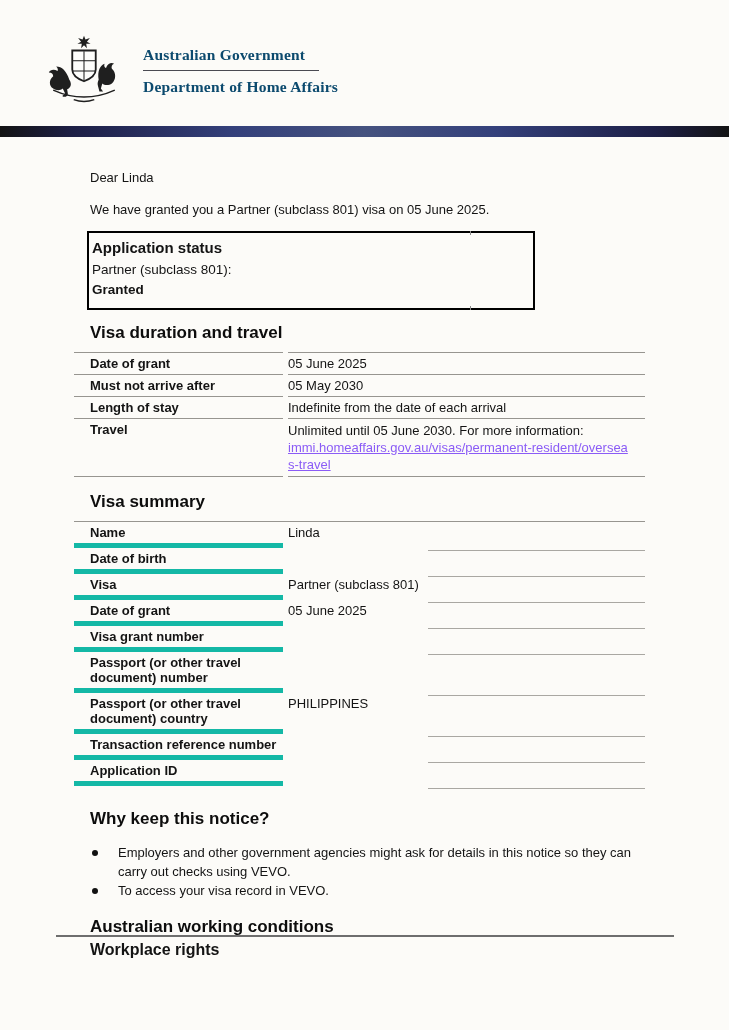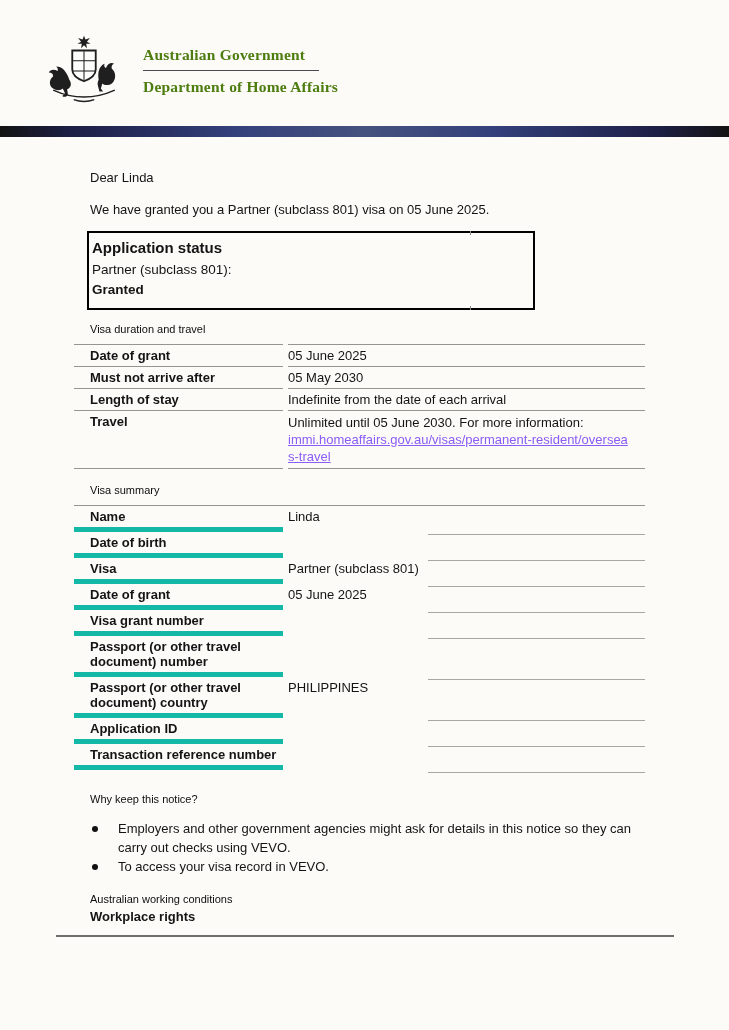--- a/index.html
+++ b/index.html
@@ -8,21 +8,21 @@
     position:relative;
     width:729px; height:1030px;
     background:#fcfbf8;
     font-family:"Liberation Sans", sans-serif;
     color:#141414;
     overflow:hidden;
   }
   
   .header { display:flex; padding:33px 0 0 40px; }
   .arms { width:88px; height:76px; flex:0 0 auto; }
-  .header-text { margin-left:15px; padding-top:13px; font-family:"Liberation Serif", serif; color:#4d7c0f; }
+  .header-text { margin-left:15px; padding-top:13px; font-family:"Liberation Serif", serif; color:#0c4a6e; }
   .gov-name {
     font-size:15.5px; font-weight:bold; letter-spacing:.2px;
     padding-bottom:6px; border-bottom:1.5px solid #4a4a52;
     display:inline-block; min-width:176px;
   }
   .dept-name { font-size:15.5px; font-weight:bold; letter-spacing:.2px; margin-top:7px; }
   .grad-bar {
     margin-top:17px; height:11px; width:100%;
     background:linear-gradient(90deg,#131313 0%, #1d1f46 10%, #34407b 32%, #45527f 50%, #34407b 68%, #1d1f46 90%, #131313 100%);
   }
@@ -41,21 +41,21 @@
   .status-box::before, .status-box::after {
     content:""; position:absolute; left:381px; width:1px; height:4px; background:#8a8a8a;
   }
   .status-box::before { top:-2px; }
   .status-box::after { bottom:-2px; }
   .status-title { font-size:15px; font-weight:bold; line-height:20px; }
   .status-row { font-size:13.5px; line-height:20px; margin-top:2px; }
   .status-visa { display:inline-block; min-width:382px; }
   .status-value { font-weight:bold; }
   
-  h2.sec { font-size:11px; font-weight:normal; color:#0d0d0d; }
+  h2.sec { font-size:17px; font-weight:bold; color:#0d0d0d; }
   .sec-duration h2 { margin:13px 0 9px 16px; }
   .sec-summary h2 { margin:15px 0 9px 16px; }
   .sec-why h2 { margin:23px 0 9px 16px; }
   .sec-work h2 { margin:17px 0 1px 16px; }
   
   .t-row { display:flex; }
   .t-label, .t-value { font-size:13px; line-height:15px; padding:3px 0; }
   .t-label { width:209px; font-weight:bold; padding-left:16px; flex:0 0 auto; }
   .t-gap { width:5px; flex:0 0 auto; }
   .t-value { flex:1; }
@@ -76,21 +76,21 @@
   .bullets { list-style:none; margin:14px 0 0 16px; }
   .bullets li {
     position:relative; padding-left:28px;
     font-size:13px; line-height:19px; max-width:560px;
   }
   .bullets li::before {
     content:""; position:absolute; left:2px; top:7px;
     width:6px; height:6px; border-radius:50%; background:#111;
   }
   
-  .subhead { font-size:13px; font-weight:bold; margin:4px 0 1px 16px; }
+  .subhead { font-size:16px; font-weight:bold; margin:4px 0 1px 16px; }
   .work-body { font-size:13px; line-height:19px; margin-left:16px; max-width:557px; }
   
   .footer-rule { position:absolute; left:56px; right:55px; top:935px; border-top:2px solid #6e6e6e; }
 </style>
 </head>
 <body>
 
 <div class="page">
 
   <div class="header">
@@ -192,26 +192,26 @@
           <div class="t-label">Passport (or other travel document) number</div>
             <div class="t-gap"></div>
           <div class="t-value"></div>
         </div>
         <div class="t-row">
           <div class="t-label">Passport (or other travel document) country</div>
             <div class="t-gap"></div>
           <div class="t-value">PHILIPPINES</div>
         </div>
         <div class="t-row">
+          <div class="t-label">Transaction reference number</div>
+            <div class="t-gap"></div>
+          <div class="t-value"></div>
+        </div>
+        <div class="t-row">
           <div class="t-label">Application ID</div>
-            <div class="t-gap"></div>
-          <div class="t-value"></div>
-        </div>
-        <div class="t-row">
-          <div class="t-label">Transaction reference number</div>
             <div class="t-gap"></div>
           <div class="t-value"></div>
         </div>
       </div>
     </div>
 
     <div class="sec-why">
       <h2 class="sec">Why keep this notice?</h2>
       <ul class="bullets">
         <li>Employers and other government agencies might ask for details in this notice so they can carry out checks using VEVO.</li>

